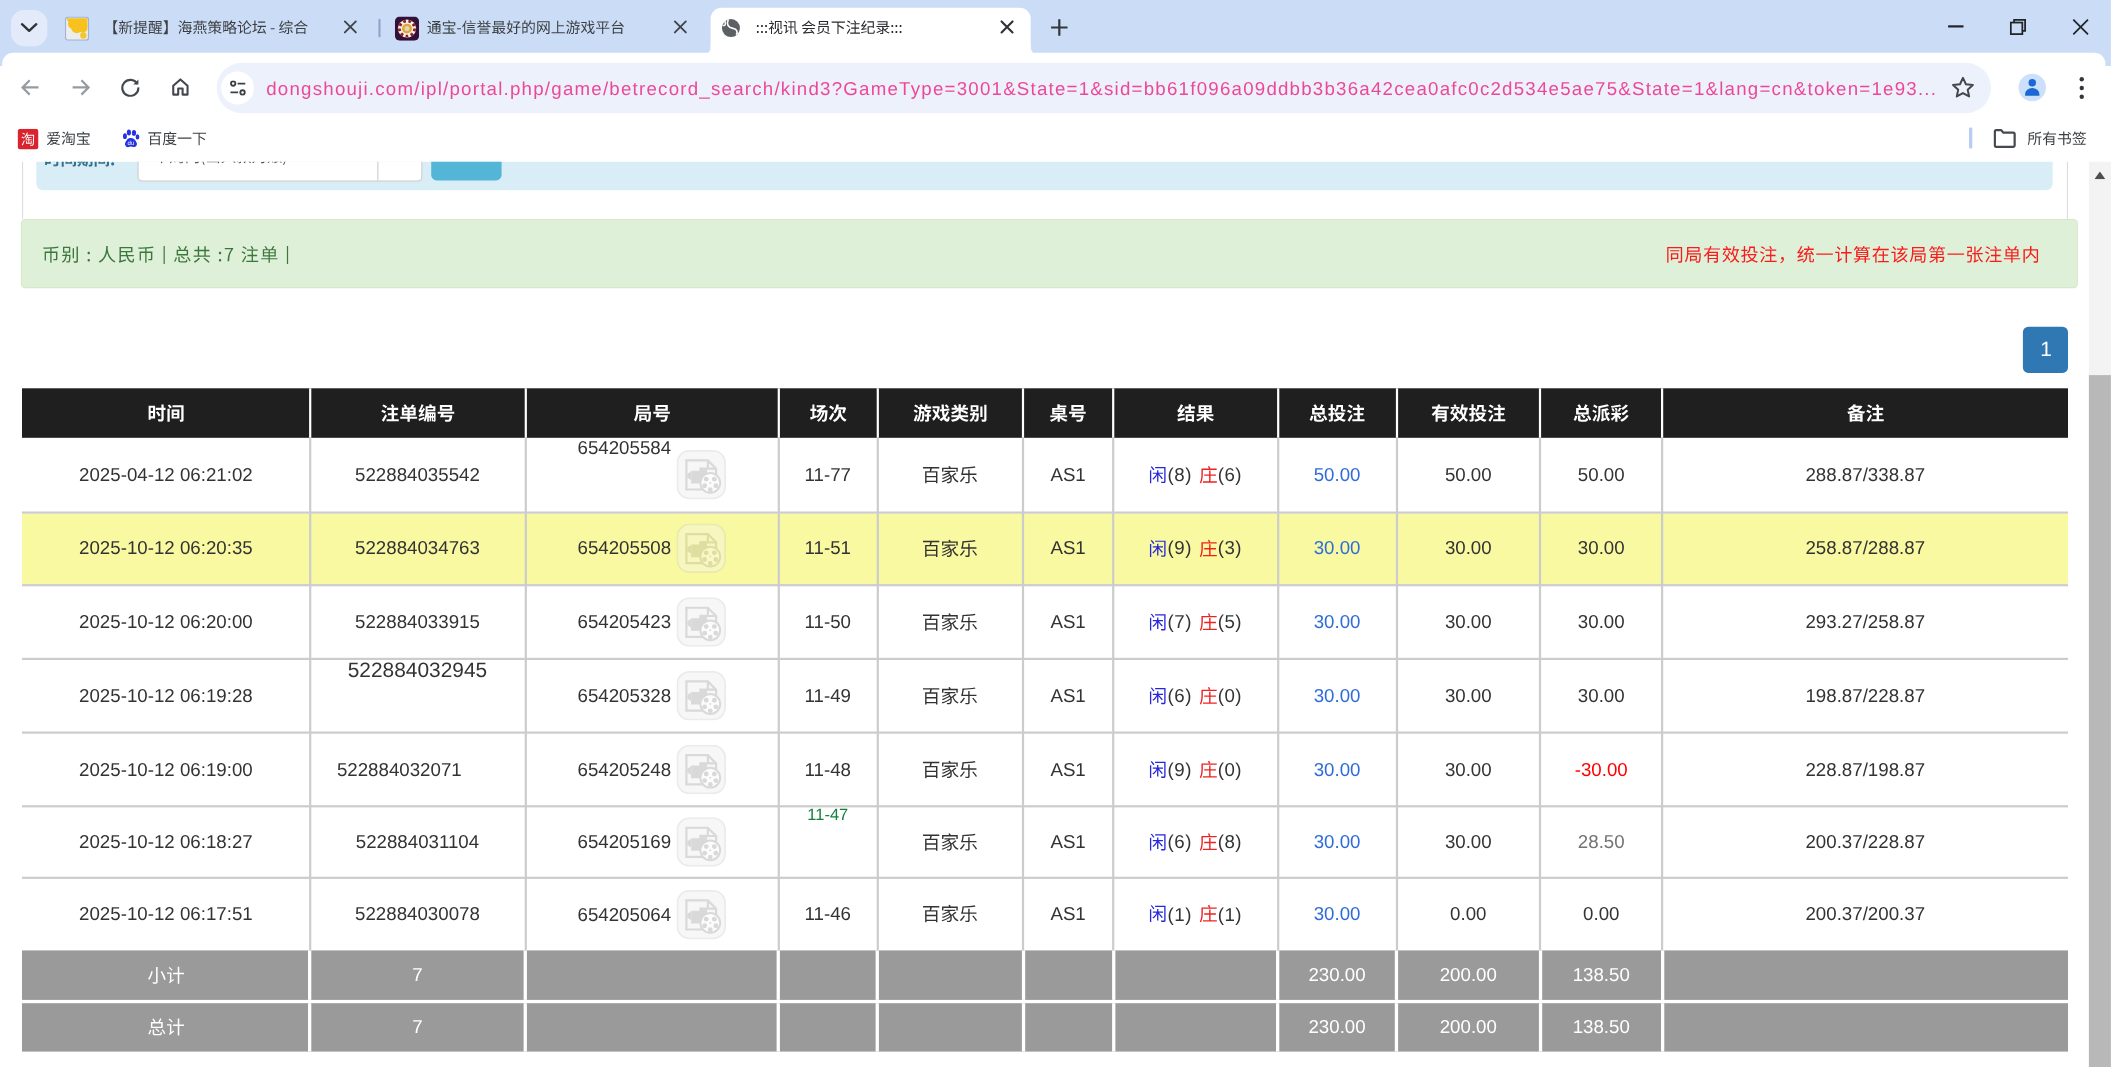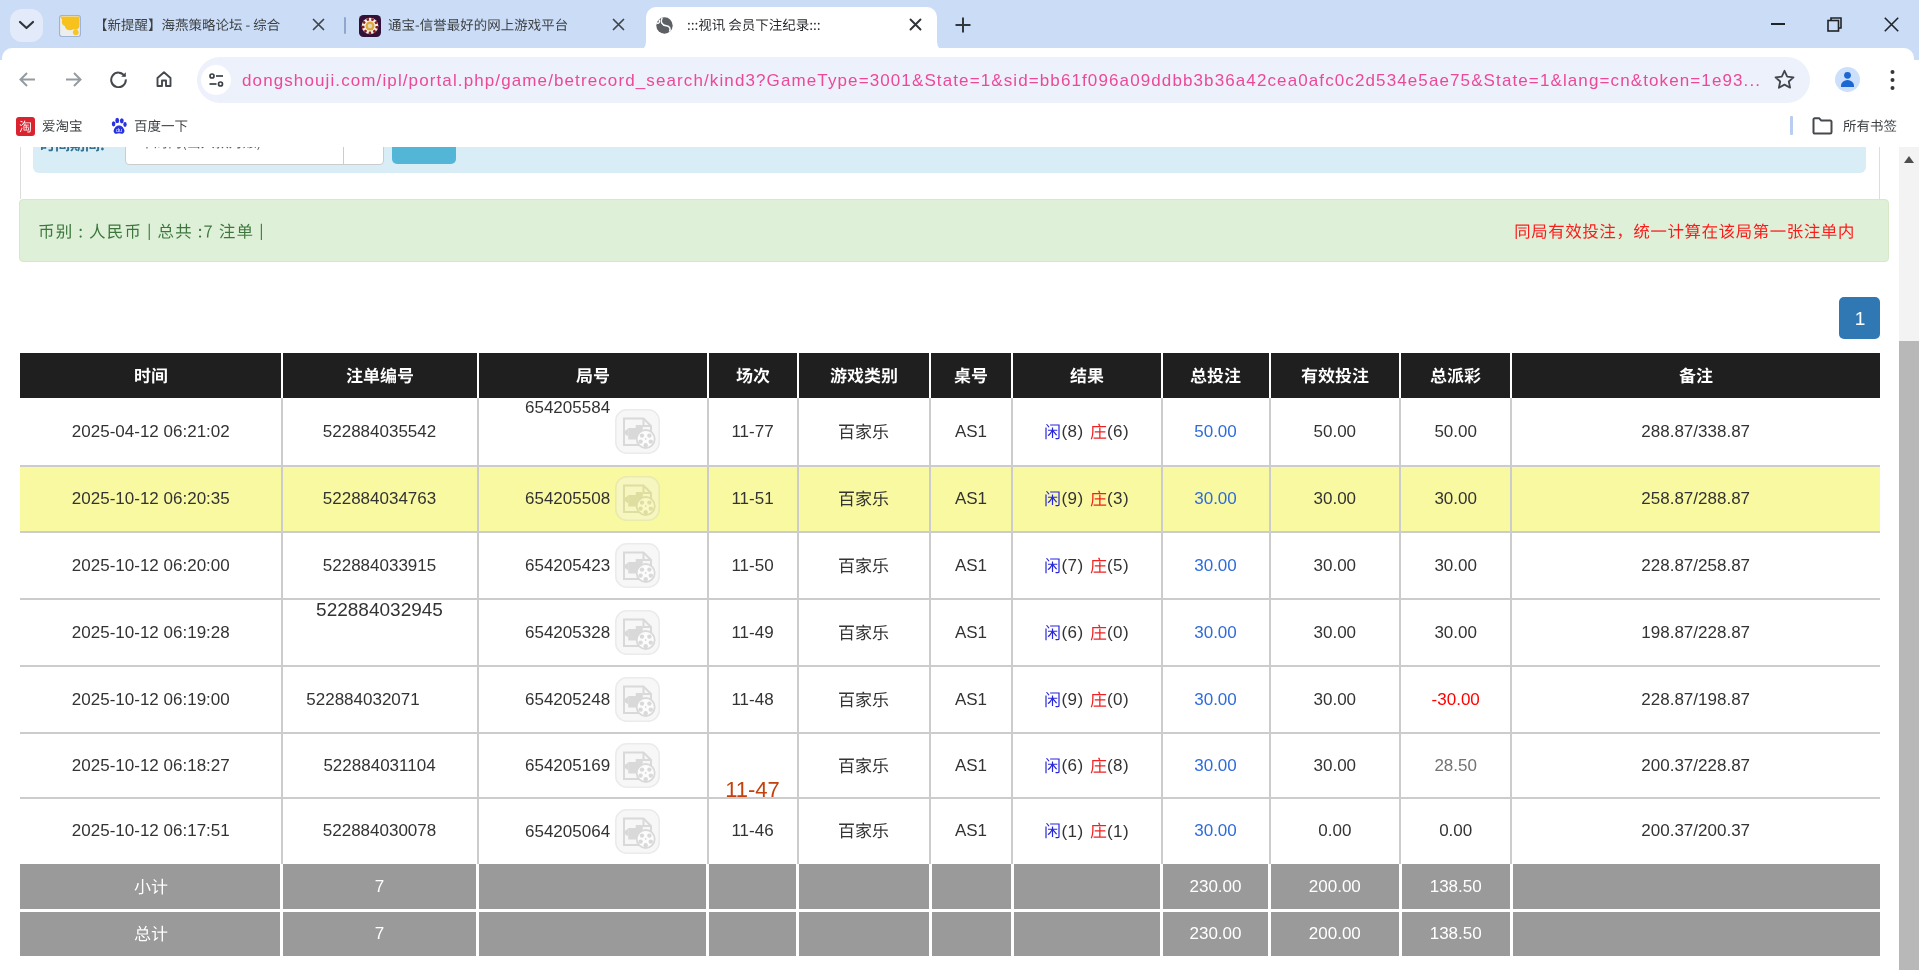--- a/index.html
+++ b/index.html
@@ -426,21 +426,21 @@
       <path transform="translate(0 0)" d="M1.4 -10.4V1.3H2.6V-10.4ZM2 -13.5C3 -12.6 4 -11.2 4.5 -10.4L5.5 -11.1C5 -11.9 3.9 -13.2 3 -14.1ZM6.1 -13.5V-12.4H14.4V-0.5C14.4 -0.2 14.3 -0.1 14 -0.1C13.6 -0.1 12.5 -0.1 11.3 -0.1C11.5 0.3 11.7 0.8 11.8 1.2C13.3 1.2 14.3 1.2 14.9 1C15.4 0.7 15.6 0.3 15.6 -0.5V-13.5ZM7.9 -10.6V-8.3H4V-7.2H7.4C6.5 -5.4 5.1 -3.7 3.6 -2.8C3.8 -2.6 4.2 -2.2 4.4 -1.9C5.7 -2.8 7 -4.3 7.9 -6.1V-0.1H9.1V-6.1C10.3 -4.8 11.5 -3.3 12.2 -2.4L13.1 -3.1C12.4 -4.2 10.9 -5.8 9.5 -7.2H13.3V-8.3H9.1V-10.6Z"></path>
     </svg></div>
 <div class="txt" style="left:1061.4px;top:556.0px;font-size:17px;color:#333;letter-spacing:0.45px;line-height:normal">(7)</div>
 <div class="abs" style="left:1090.0px;top:556.7px;line-height:0"><svg class="" style="" width="17.0" height="17.7" viewBox="0 -15.0 17.0 17.7" fill="#ee2221">
       <path transform="translate(0 0)" d="M9.2 -10.2V-6.7H4.7V-5.5H9.2V-0.4H3.6V0.8H16.2V-0.4H10.5V-5.5H15.4V-6.7H10.5V-10.2ZM8 -14C8.4 -13.4 8.8 -12.6 9 -12H2.2V-7.5C2.2 -5.1 2.1 -1.6 0.7 0.9C1 1 1.6 1.3 1.8 1.5C3.2 -1.1 3.5 -4.9 3.5 -7.5V-10.8H16.1V-12H9.3L10.3 -12.3C10.1 -12.9 9.6 -13.7 9.2 -14.4Z"></path>
     </svg></div>
 <div class="txt" style="left:1107.0px;top:556.0px;font-size:17px;color:#333;letter-spacing:0.45px;line-height:normal">(5)</div>
 <div class="ct" style="left:1215.5px;top:565.5px;font-size:17px;color:#2f6cd9">30.00</div>
 <div class="ct" style="left:1334.8px;top:565.5px;font-size:17px;color:#333">30.00</div>
 <div class="ct" style="left:1455.7px;top:565.5px;font-size:17px;color:#333">30.00</div>
-<div class="ct" style="left:1695.7px;top:565.5px;font-size:17px;color:#333">228.87/258.87</div>
+<div class="ct" style="left:1695.7px;top:565.5px;font-size:17px;color:#333">293.27/258.87</div>
 <div class="ct" style="left:150.8px;top:632.5px;font-size:17px;color:#333">2025-10-12 06:19:28</div>
 <div class="ct" style="left:379.5px;top:610px;font-size:19px;color:#333">522884032945</div>
 <div class="txt" style="left:525.0px;top:623.0px;font-size:17px;color:#333;line-height:normal">654205328</div>
 <div class="abs" style="left:615.0px;top:610.0px;line-height:0"><svg width="45" height="45" viewBox="0 0 45 45">
       <rect x="0.8" y="0.8" width="43.4" height="43.4" rx="11" fill="#f7f7f7" stroke="#ebebeb" stroke-width="1.6"></rect>
       <path d="M9 9.5 H28.5 L36 17 V36 H9 Z" fill="none" stroke="#d9d9d9" stroke-width="2"></path>
       <path d="M28.5 9.5 L28.5 17 L36 17" fill="none" stroke="#d9d9d9" stroke-width="2"></path>
       <path d="M13.2 19 H27.8 V26 H22 V30.5 H13.2 Z M13.4 19.3 L9.8 22 L9.8 25 L13.4 27.6 Z M20.8 15.9 H27.8 V19 H20.8 Z" fill="#d9d9d9"></path>
       <circle cx="30.7" cy="30" r="9" fill="#fcfcfc" stroke="#d9d9d9" stroke-width="1.8"></circle>
       <circle cx="27 " cy="26.6" r="2.2" fill="#d9d9d9"></circle>
@@ -513,21 +513,21 @@
       <path d="M28.5 9.5 L28.5 17 L36 17" fill="none" stroke="#d9d9d9" stroke-width="2"></path>
       <path d="M13.2 19 H27.8 V26 H22 V30.5 H13.2 Z M13.4 19.3 L9.8 22 L9.8 25 L13.4 27.6 Z M20.8 15.9 H27.8 V19 H20.8 Z" fill="#d9d9d9"></path>
       <circle cx="30.7" cy="30" r="9" fill="#fcfcfc" stroke="#d9d9d9" stroke-width="1.8"></circle>
       <circle cx="27 " cy="26.6" r="2.2" fill="#d9d9d9"></circle>
       <circle cx="34.4" cy="26.6" r="2.2" fill="#d9d9d9"></circle>
       <circle cx="25.6" cy="32.6" r="2.2" fill="#d9d9d9"></circle>
       <circle cx="35.8" cy="32.6" r="2.2" fill="#d9d9d9"></circle>
       <circle cx="30.7" cy="36.2" r="2.2" fill="#d9d9d9"></circle>
       <circle cx="30.7" cy="30" r="0.9" fill="#d9d9d9"></circle>
     </svg></div>
-<div class="ct" style="left:752.5px;top:790px;font-size:22px;color:#c2410c">11-47</div>
+<div class="ct" style="left:752.5px;top:741px;font-size:15px;color:#15803d">11-47</div>
 <div style="position:absolute;left:838.2px;top:756.7px;line-height:0"><svg class="" style="" width="51.0" height="17.7" viewBox="0 -15.0 51.0 17.7" fill="#333">
       <path transform="translate(0 0)" d="M3 -9.6V1.4H4.3V0.3H12.9V1.4H14.2V-9.6H8.4C8.7 -10.3 8.9 -11.3 9.1 -12.1H15.9V-13.4H1.1V-12.1H7.6C7.5 -11.3 7.3 -10.3 7.1 -9.6ZM4.3 -4.1H12.9V-0.9H4.3ZM4.3 -5.3V-8.4H12.9V-5.3Z"></path>
       <path transform="translate(17 0)" d="M7.2 -14C7.4 -13.6 7.7 -13.2 7.8 -12.8H1.4V-9.2H2.7V-11.6H14.4V-9.2H15.7V-12.8H9.4C9.2 -13.3 8.8 -13.9 8.5 -14.4ZM13.4 -8.2C12.5 -7.3 11 -6.2 9.7 -5.3C9.3 -6.3 8.7 -7.2 7.9 -7.9C8.4 -8.2 8.8 -8.5 9.1 -8.8H13.4V-10H3.6V-8.8H7.4C5.8 -7.8 3.5 -6.9 1.4 -6.4C1.6 -6.1 1.9 -5.6 2.1 -5.4C3.7 -5.8 5.5 -6.5 7 -7.4C7.3 -7.1 7.6 -6.7 7.8 -6.4C6.3 -5.3 3.5 -4 1.3 -3.5C1.5 -3.2 1.8 -2.8 2 -2.5C4 -3.1 6.6 -4.4 8.3 -5.5C8.5 -5.1 8.7 -4.7 8.8 -4.3C7.1 -2.8 3.8 -1.2 1 -0.5C1.3 -0.3 1.6 0.2 1.7 0.5C4.1 -0.2 7.1 -1.6 9 -3.1C9.2 -1.7 8.9 -0.6 8.3 -0.2C8 0.1 7.7 0.2 7.3 0.2C6.9 0.2 6.3 0.2 5.7 0.1C5.9 0.4 6 1 6.1 1.3C6.6 1.3 7.1 1.3 7.5 1.3C8.3 1.3 8.7 1.2 9.3 0.7C10.2 0 10.6 -2.1 10 -4.3L10.9 -4.8C11.8 -2.3 13.4 -0.3 15.6 0.6C15.8 0.3 16.1 -0.2 16.4 -0.4C14.3 -1.2 12.6 -3.2 11.8 -5.4C12.8 -6 13.7 -6.7 14.5 -7.3Z"></path>
       <path transform="translate(34 0)" d="M4 -4.7C3.2 -3.2 1.9 -1.6 0.6 -0.5C1 -0.3 1.5 0.1 1.7 0.3C2.9 -0.9 4.3 -2.7 5.3 -4.3ZM11.8 -4.2C13 -2.8 14.5 -0.9 15.1 0.2L16.3 -0.4C15.6 -1.5 14.1 -3.4 12.9 -4.7ZM2.2 -6C2.4 -6.1 3.1 -6.2 4.2 -6.2H8.2V-0.3C8.2 -0 8.1 0.1 7.8 0.1C7.5 0.1 6.5 0.1 5.4 0.1C5.6 0.4 5.8 1 5.9 1.3C7.3 1.3 8.2 1.3 8.8 1.1C9.3 0.9 9.5 0.5 9.5 -0.3V-6.2H15.7L15.7 -7.5H9.5V-10.9H8.2V-7.5H3.4C3.7 -8.8 4 -10.4 4.2 -11.9C7.9 -12 12.2 -12.3 14.9 -13L14.1 -14.1C11.5 -13.4 6.8 -13.1 2.9 -13C2.9 -11 2.4 -8.8 2.3 -8.3C2.1 -7.7 2 -7.3 1.8 -7.2C1.9 -6.9 2.1 -6.2 2.2 -6Z"></path>
     </svg></div>
 <div class="ct" style="left:971.0px;top:765.5px;font-size:17px;color:#333">AS1</div>
 <div class="abs" style="left:1044.4px;top:756.7px;line-height:0"><svg class="" style="" width="17.0" height="17.7" viewBox="0 -15.0 17.0 17.7" fill="#2626dd">
       <path transform="translate(0 0)" d="M1.4 -10.4V1.3H2.6V-10.4ZM2 -13.5C3 -12.6 4 -11.2 4.5 -10.4L5.5 -11.1C5 -11.9 3.9 -13.2 3 -14.1ZM6.1 -13.5V-12.4H14.4V-0.5C14.4 -0.2 14.3 -0.1 14 -0.1C13.6 -0.1 12.5 -0.1 11.3 -0.1C11.5 0.3 11.7 0.8 11.8 1.2C13.3 1.2 14.3 1.2 14.9 1C15.4 0.7 15.6 0.3 15.6 -0.5V-13.5ZM7.9 -10.6V-8.3H4V-7.2H7.4C6.5 -5.4 5.1 -3.7 3.6 -2.8C3.8 -2.6 4.2 -2.2 4.4 -1.9C5.7 -2.8 7 -4.3 7.9 -6.1V-0.1H9.1V-6.1C10.3 -4.8 11.5 -3.3 12.2 -2.4L13.1 -3.1C12.4 -4.2 10.9 -5.8 9.5 -7.2H13.3V-8.3H9.1V-10.6Z"></path>
     </svg></div>
 <div class="txt" style="left:1061.4px;top:756.0px;font-size:17px;color:#333;letter-spacing:0.45px;line-height:normal">(6)</div>

